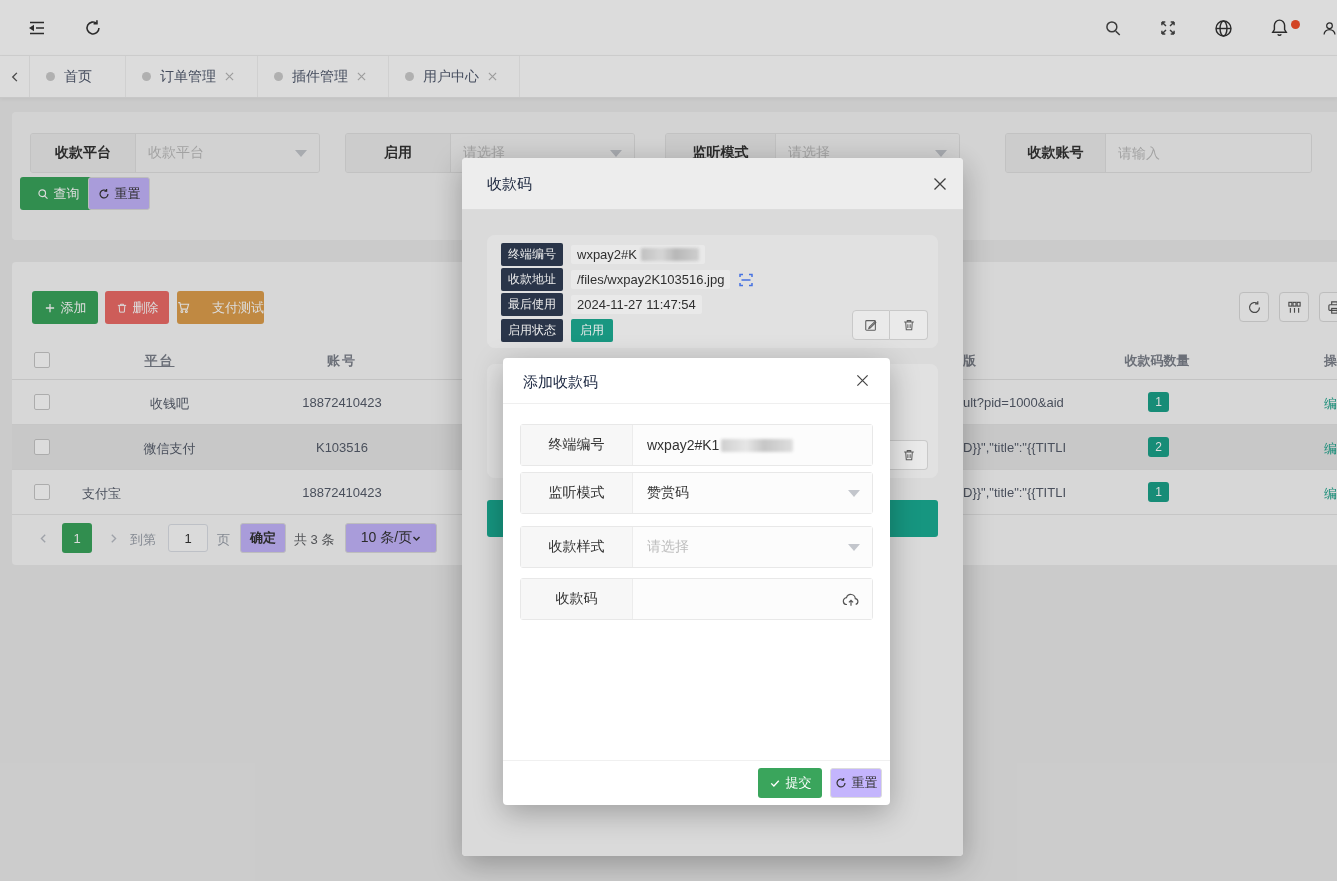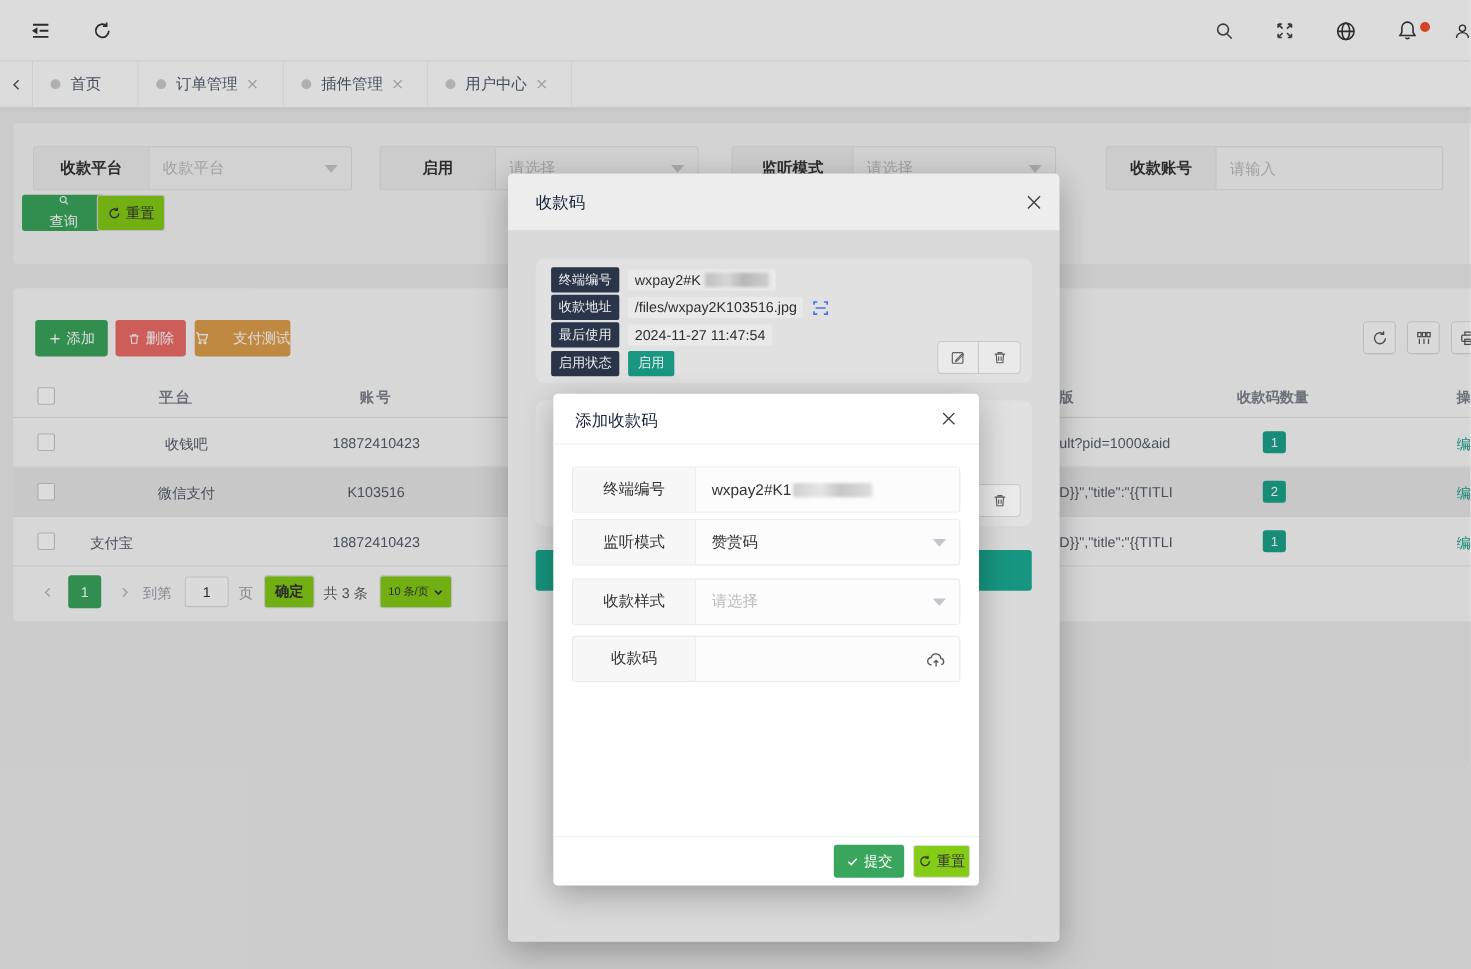--- a/index.html
+++ b/index.html
@@ -26,21 +26,21 @@
   .fval { flex:1; display:flex; align-items:center; padding:0 12px; font-size:14px; color:#333; position:relative; background:#f4f4f4; }
   .ph { color:#bdbdbd; }
   .caret { width:0; height:0; border-left:6px solid transparent; border-right:6px solid transparent; border-top:7px solid #c3c6cc; position:absolute; right:12px; top:50%; margin-top:-3px; }
   .finput { border:none; outline:none; background:transparent; font-size:14px; width:100%; color:#333; }
   .finput::placeholder { color:#bdbdbd; }
 
   .btn { display:inline-flex; align-items:center; justify-content:center; gap:5px; border-radius:3px; font-size:13px; cursor:pointer; border:none; }
   .btn-green { background:#3aa55c; color:#fff; }
   .btn-red { background:#ee6d68; color:#fff; }
   .btn-orange { background:#dfa04e; color:#fff; }
-  .btn-plain { background:#84cc16; border:1px solid #dcdcdc; color:#333; }
+  .btn-plain { background:#c4b5fd; border:1px solid #dcdcdc; color:#333; }
   .sqbtn { width:30px; height:30px; border:1px solid #dcdcdc; border-radius:4px; background:#fdfdfd; display:flex; align-items:center; justify-content:center; cursor:pointer; }
 
   
   .tpanel { background:#fafafa; border-radius:4px; }
   .cb { width:16px; height:16px; border:1px solid #c9c9c9; border-radius:2px; background:#fff; cursor:pointer; }
   .th { font-size:13px; color:#7d828c; font-weight:600; }
   .td { font-size:13px; color:#565d6b; }
   .row { border-bottom:1px solid #e7e7e7; }
   .badge { display:inline-flex; align-items:center; justify-content:center; min-width:21px; height:20px; background:#1ba38b; color:#fff; font-size:12px; border-radius:3px; }
   .link-teal { color:#1ba38b; font-size:13px; cursor:pointer; }
@@ -175,21 +175,21 @@
       <span class="caret"></span>
     </div>
   </div>
   <div class="abs fgroup" style="left:1005px;top:133px;width:307px;">
     <div class="flabel" style="width:100px;">收款账号</div>
     <div class="fval" style="background:#f7f7f7;">
       <input class="finput" placeholder="请输入" style="">
     </div>
   </div>
 
-  <button class="abs btn btn-green" style="left:20px;top:177px;width:76px;height:33px;flex-direction:column;">
+  <button class="abs btn btn-green" style="left:20px;top:177px;width:76px;height:33px;">
     <svg width="12" height="12" viewBox="0 0 16 16">
         <circle cx="7" cy="7" r="4.4" fill="none" stroke="#fff" stroke-width="1.6"></circle>
         <path d="M10.4 10.8L14 14.2" stroke="#fff" stroke-width="1.6"></path>
       </svg>
     <span>查询</span>
   </button>
   <button class="abs btn btn-plain" style="left:88px;top:177px;width:62px;height:33px;">
     <svg width="12" height="12" viewBox="0 0 16 16">
         <path d="M13.3 8A5.3 5.3 0 1 1 11.5 4" fill="none" stroke="#333" stroke-width="1.6"></path>
         <path d="M11.5 1.2v3h-3" fill="none" stroke="#333" stroke-width="1.6"></path>
@@ -285,21 +285,21 @@
   <div class="abs icon-btn" style="left:106px;top:530px;width:14px;height:16px;">
     <svg width="11" height="11" viewBox="0 0 16 16">
         <path d="M5.5 2.5L11 8l-5.5 5.5" fill="none" stroke="#b9bdc4" stroke-width="2"></path>
       </svg>
   </div>
   <div class="abs pg-txt" style="left:130px;top:531px;color:#9aa0aa;">到第</div>
   <input class="abs pg-input" style="left: 168px; top: 524px;" value="1">
   <div class="abs pg-txt" style="left:217px;top:531px;color:#9aa0aa;">页</div>
   <button class="abs btn btn-plain" style="left:240px;top:523px;width:46px;height:30px;font-weight:700;">确定</button>
   <div class="abs pg-txt" style="left:294px;top:531px;">共 3 条</div>
-  <div class="abs btn-plain" style="left:345px;top:523px;width:66px;height:30px;border-radius:3px;display:flex;align-items:center;justify-content:space-between;padding:0 7px;font-size:10px;cursor:pointer;">
+  <div class="abs btn-plain" style="left:345px;top:523px;width:92px;height:30px;border-radius:3px;display:flex;align-items:center;justify-content:center;padding:0 7px;font-size:14px;cursor:pointer;">
     <span>10 条/页</span>
     <svg width="9" height="9" viewBox="0 0 12 12">
         <path d="M2 4l4 4 4-4" fill="none" stroke="#333" stroke-width="2"></path>
       </svg>
   </div>
 
   <div class="abs overlay" style="z-index:10;"></div>
 
   <div class="abs modal" style="left:462px;top:158px;width:501px;height:698px;z-index:20;">
     <div class="abs" style="left:0;top:0;width:501px;height:52px;border-bottom:1px solid #ededed;background:#fff;border-radius:4px 4px 0 0;">

